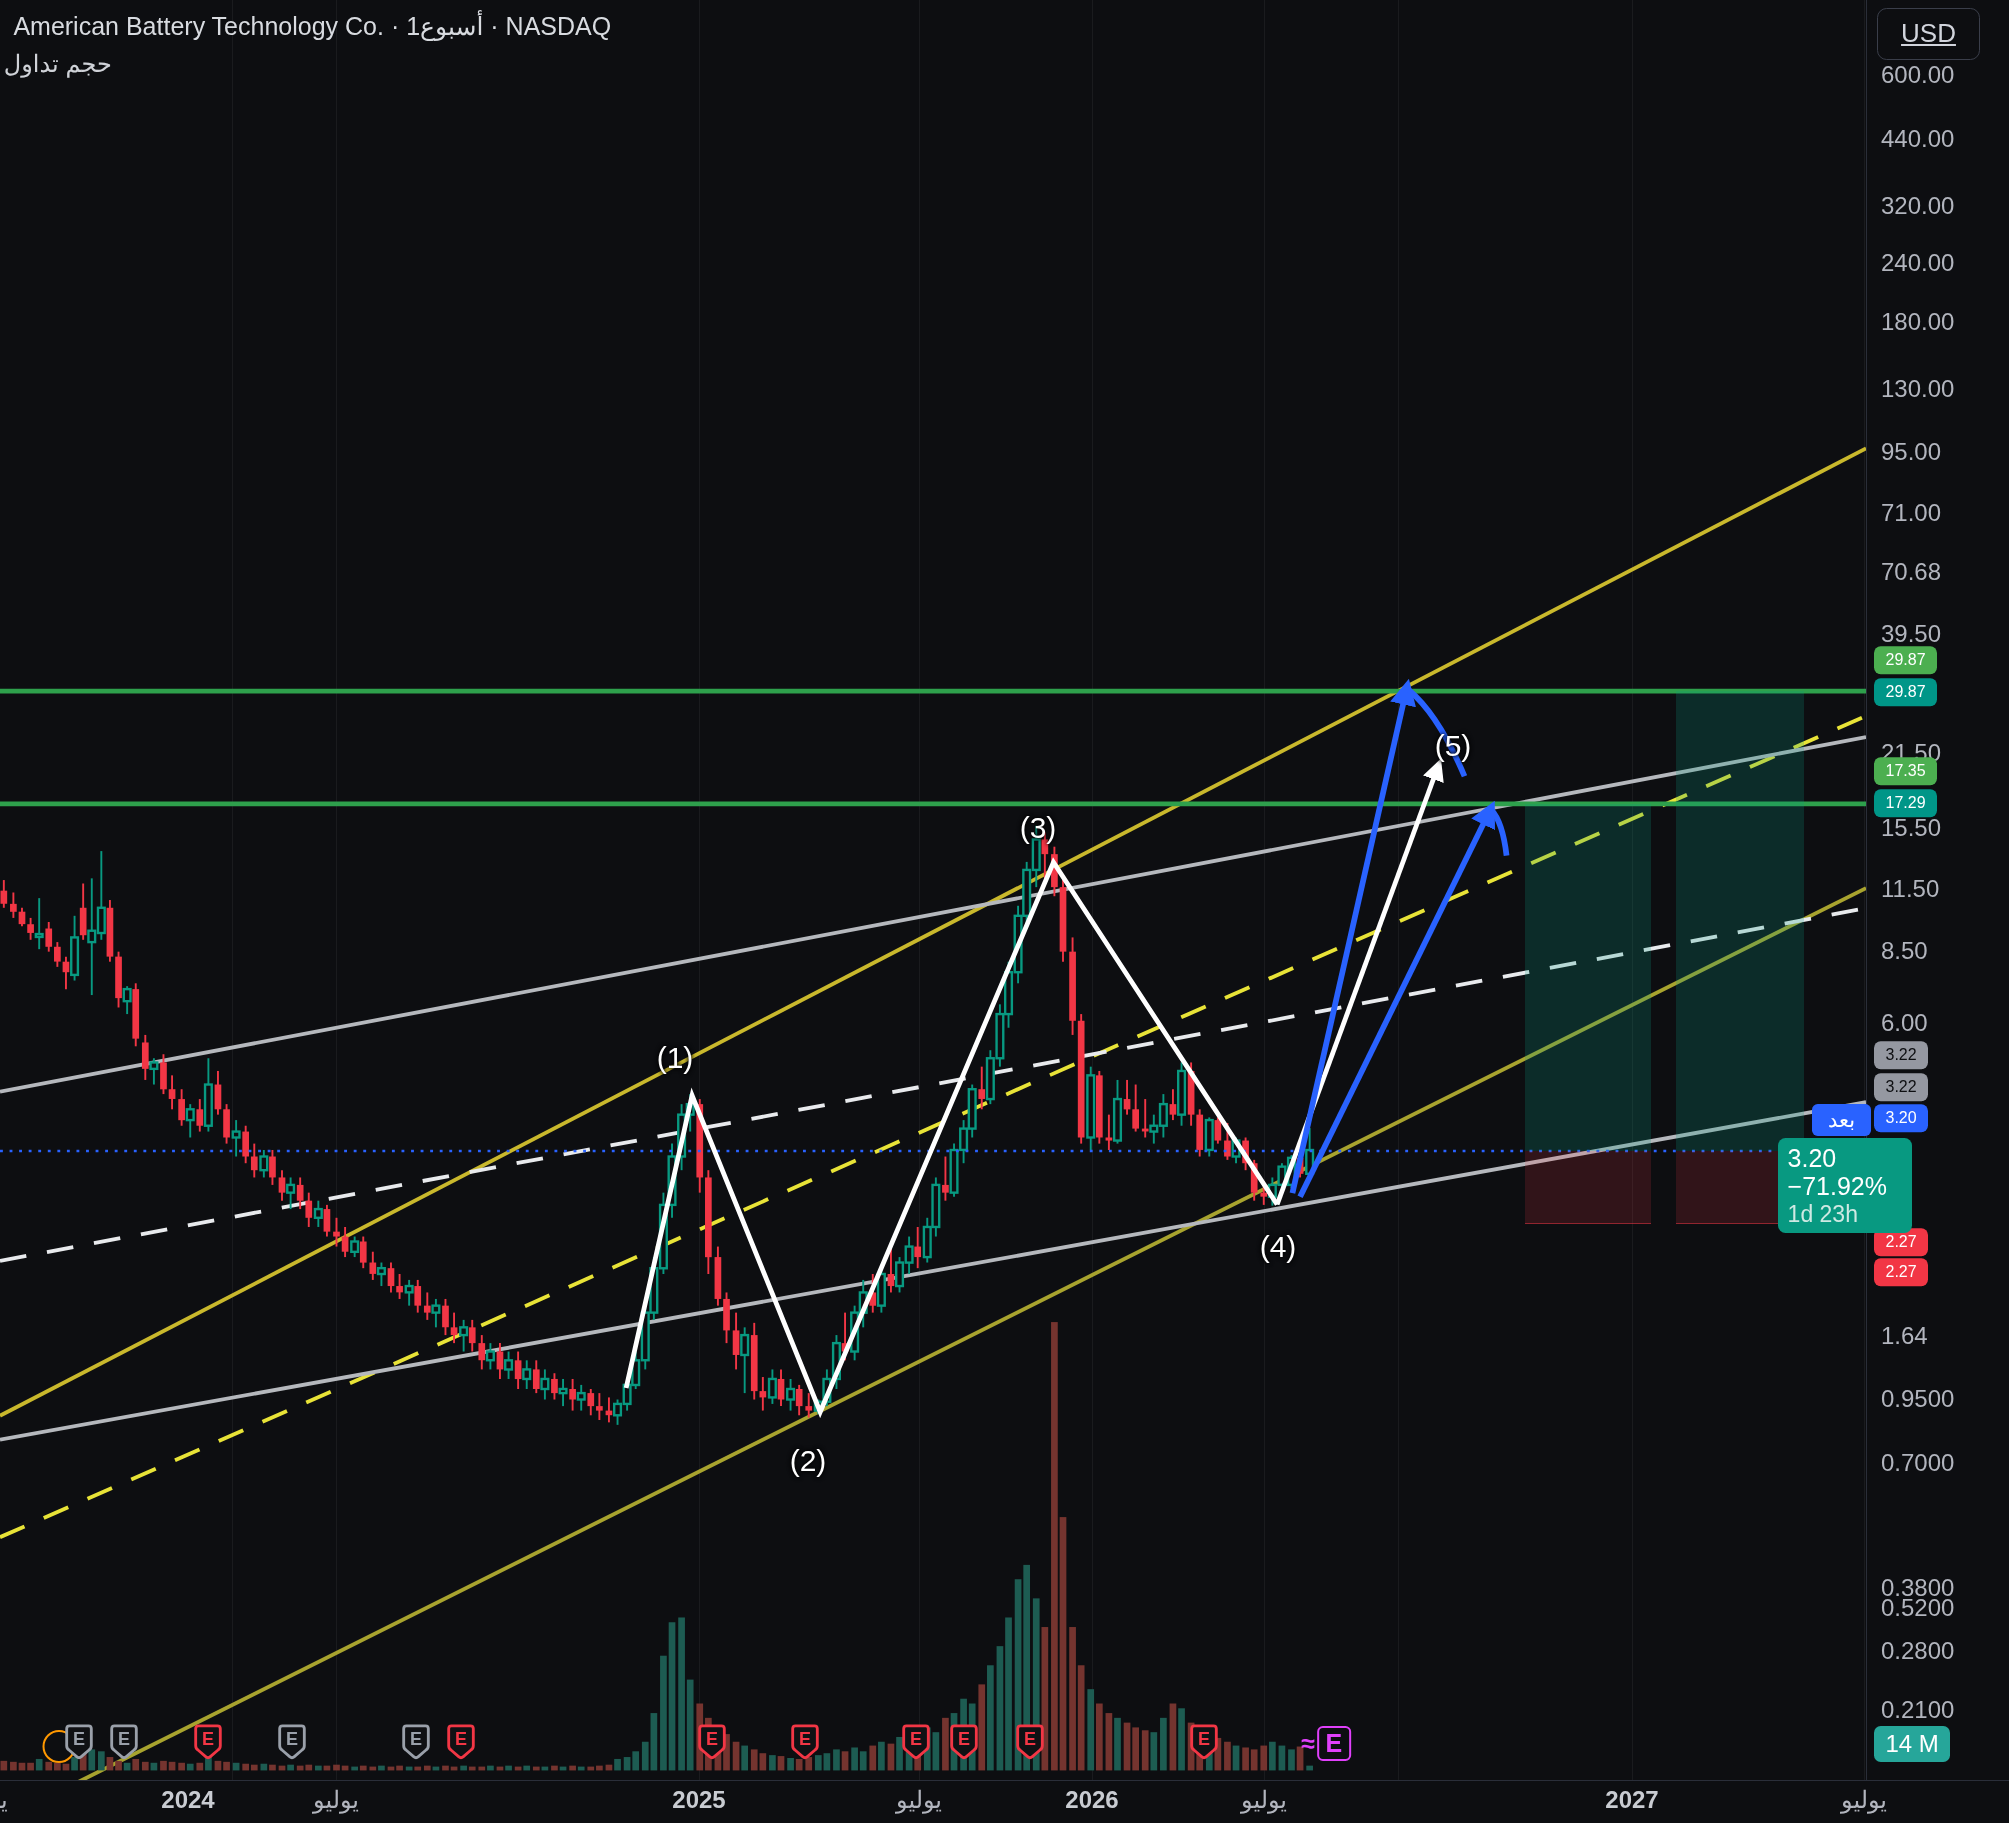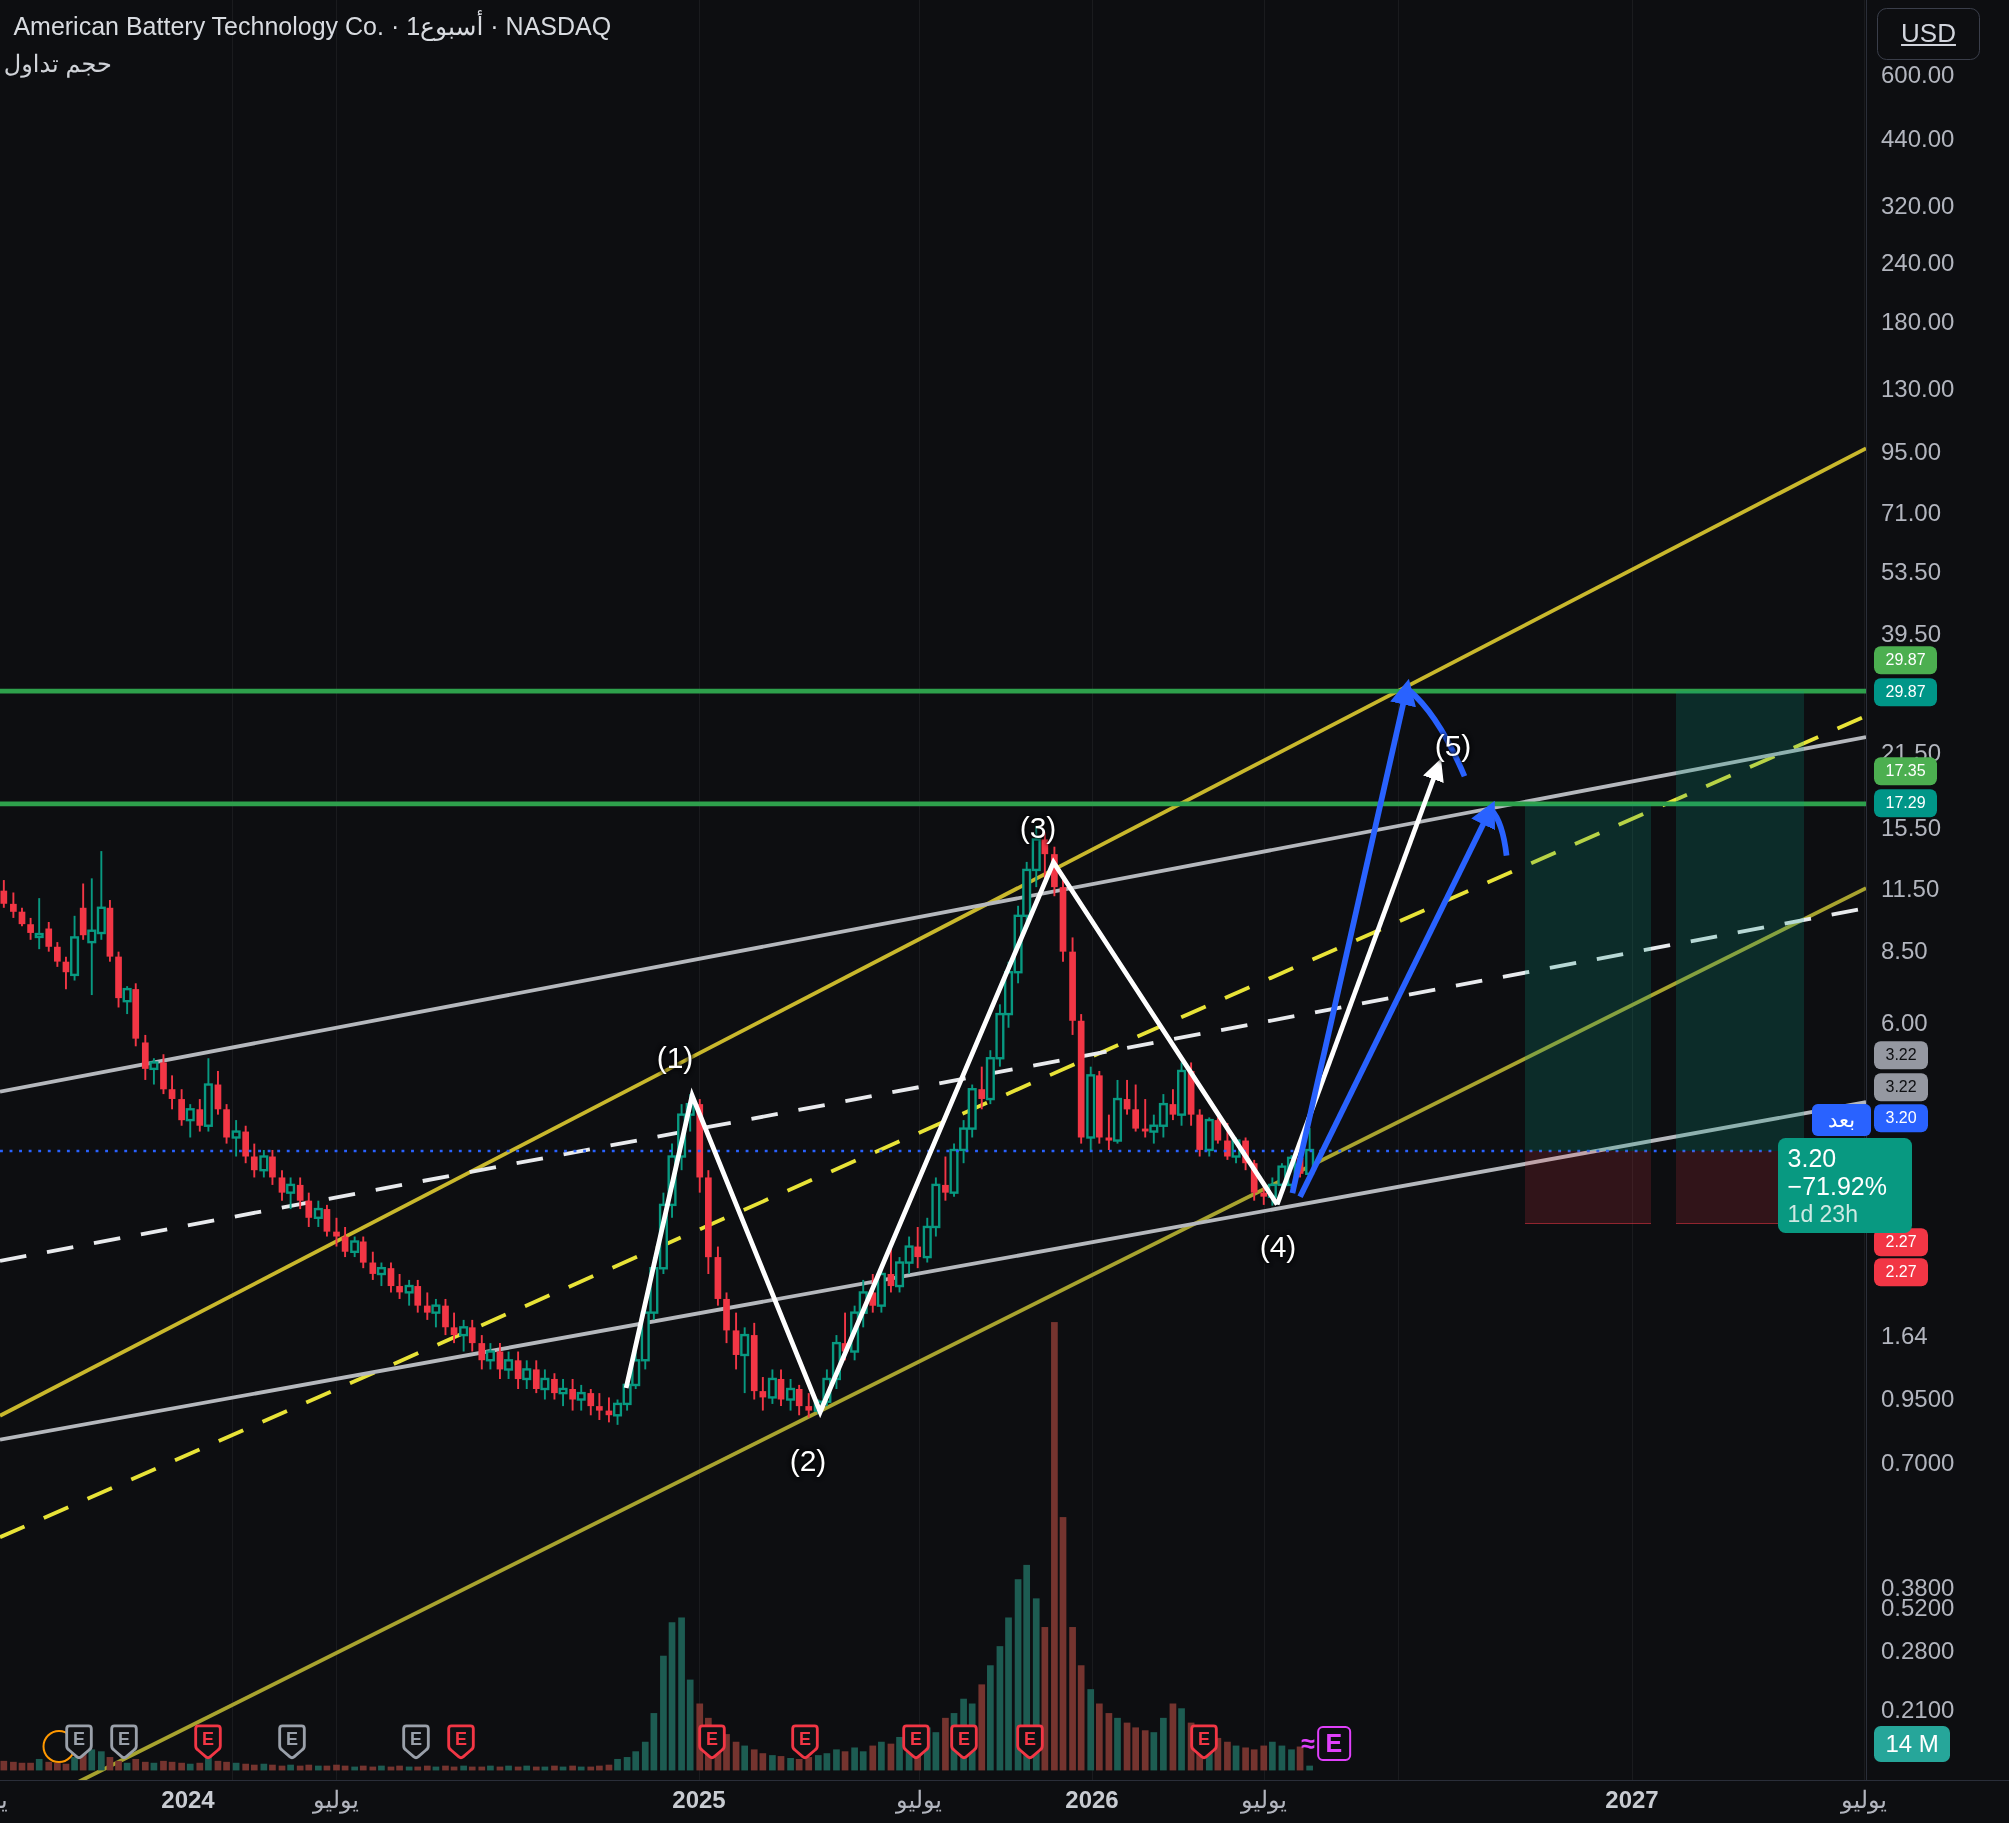--- a/index.html
+++ b/index.html
@@ -528,21 +528,21 @@
   <div class="abs" id="usd-btn">USD</div>
   <div id="price-axis">
       <div class="ptick" style="top:75px">600.00</div>
       <div class="ptick" style="top:139px">440.00</div>
       <div class="ptick" style="top:206px">320.00</div>
       <div class="ptick" style="top:263px">240.00</div>
       <div class="ptick" style="top:322px">180.00</div>
       <div class="ptick" style="top:389px">130.00</div>
       <div class="ptick" style="top:452px">95.00</div>
       <div class="ptick" style="top:513px">71.00</div>
-      <div class="ptick" style="top:572px">53.50</div>
+      <div class="ptick" style="top:572px">70.68</div>
       <div class="ptick" style="top:634px">39.50</div>
       <div class="ptick" style="top:753px">21.50</div>
       <div class="ptick" style="top:828px">15.50</div>
       <div class="ptick" style="top:889px">11.50</div>
       <div class="ptick" style="top:951px">8.50</div>
       <div class="ptick" style="top:1023px">6.00</div>
       <div class="ptick" style="top:1336px">1.64</div>
       <div class="ptick" style="top:1399px">0.9500</div>
       <div class="ptick" style="top:1463px">0.7000</div>
       <div class="ptick" style="top:1608px">0.5200</div>

